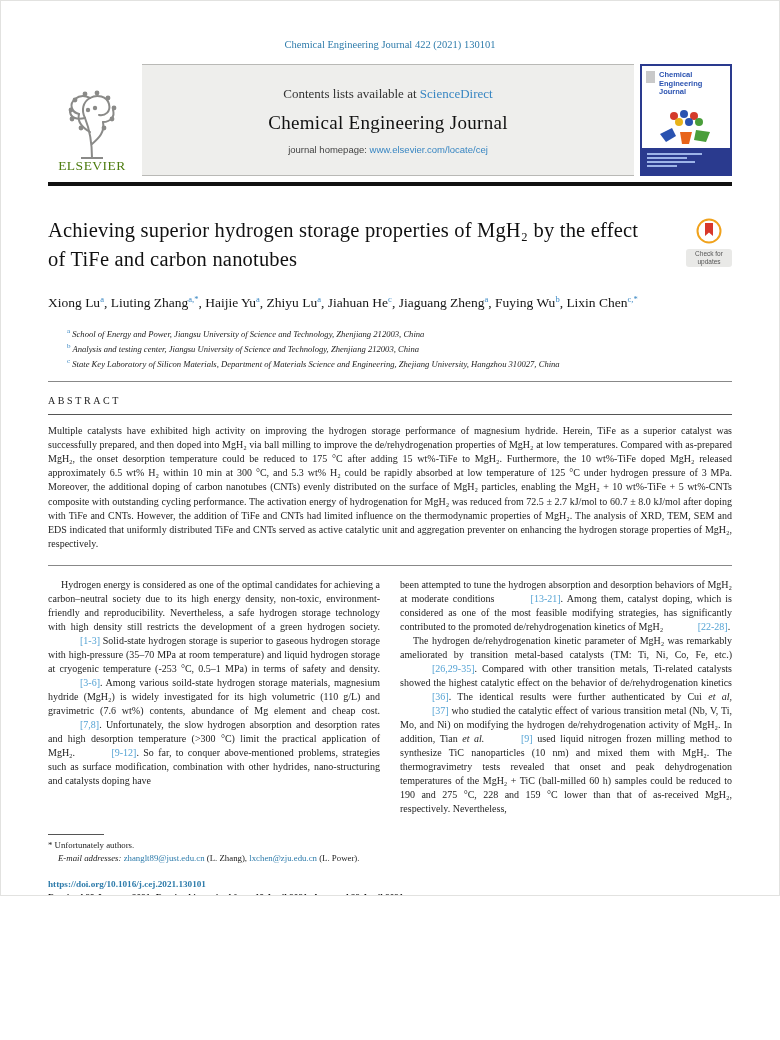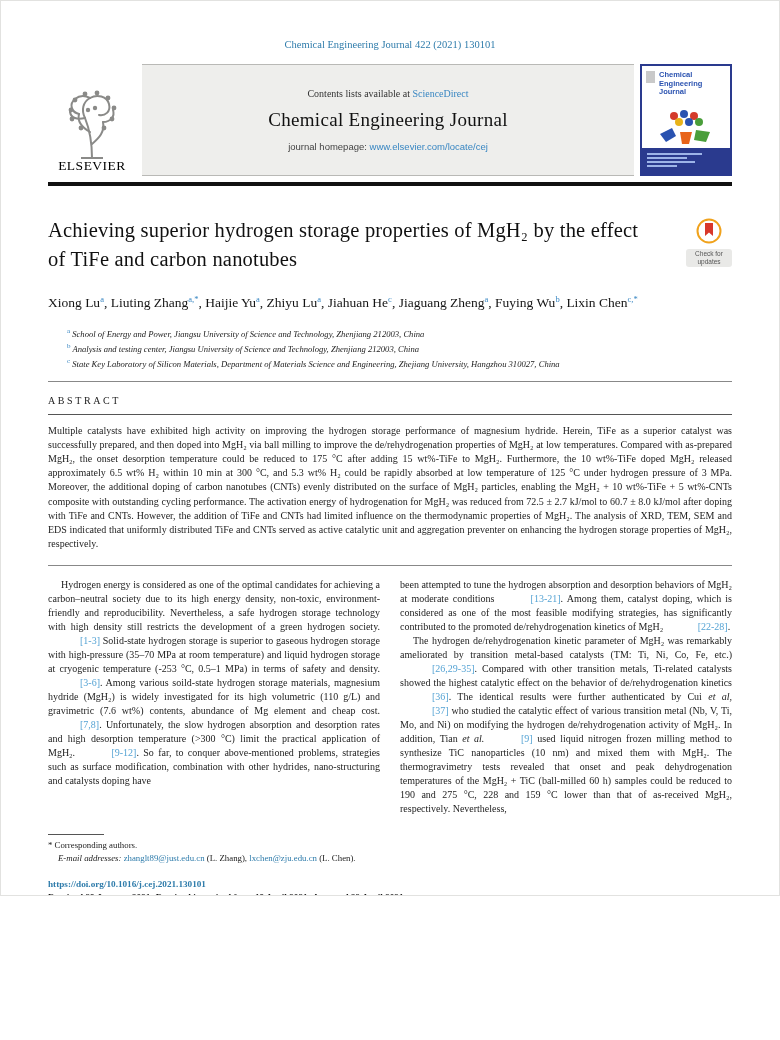--- a/index.html
+++ b/index.html
@@ -9,24 +9,24 @@
     position:relative; width:780px; height:896px; margin:0 auto;
     background:#fff; border:1px solid #e2e2e0; overflow:hidden;
     padding:0 47px;
   }
   
   .citation { margin-top:38px; text-align:center; font-size:10.5px; color:#2f7cab; }
   
   .masthead { margin-top:14px; display:flex; align-items:stretch; }
   .logo { width:88px; display:flex; flex-direction:column; align-items:center; justify-content:flex-end; padding-bottom:2px; }
   .logo svg { display:block; }
-  .logo-word { font-size:13.5px; letter-spacing:0.5px; color:#000000; font-family:"Liberation Serif",serif; margin-top:-2px; }
+  .logo-word { font-size:13.5px; letter-spacing:0.5px; color:#4d7c0f; font-family:"Liberation Serif",serif; margin-top:-2px; }
   .mast-box { flex:1; background:#eeeeec; border-top:1px solid #b9b9b6; border-bottom:1px solid #b9b9b6;
               display:flex; flex-direction:column; align-items:center; justify-content:center; gap:10px; padding:10px 8px; margin:0 6px; }
-  .contents-line { font-size:10px; color:#333; }
+  .contents-line { font-size:13px; color:#333; }
   .contents-line a { color:#3886c2; text-decoration:none; }
   .mast-title { font-size:19px; color:#111; letter-spacing:0.3px; }
   .homepage-line { font-family:"Liberation Sans",sans-serif; font-size:9.5px; color:#444; }
   .homepage-line a { color:#3886c2; text-decoration:none; }
   
   .cover { width:92px; height:112px; border:2px solid #2a3a8e; background:#fff; position:relative; overflow:hidden; align-self:center; }
   .cover-vol { position:absolute; top:5px; left:4px; width:9px; height:12px; background:#c9c9c9; }
   .cover-title { position:absolute; top:5px; left:17px; font-family:"Liberation Sans",sans-serif; font-weight:bold; font-size:7.5px; line-height:1.15; color:#2a52b0; width:60px; }
   .cover-art { position:absolute; top:42px; left:14px; }
   .cover-band { position:absolute; left:0; right:0; bottom:0; height:26px; background:#2a3a8e; }
@@ -187,22 +187,22 @@
       <p class="para indent"><span>Hydrogen energy is considered as one of the optimal candidates for achieving a carbon–neutral society due to its high energy density, non-toxic, environment-friendly and reproducibility. Nevertheless, a safe hydrogen storage technology with high density still restricts the development of a green hydrogen society. </span><span class="ref">[1-3]</span><span> Solid-state hydrogen storage is superior to gaseous hydrogen storage with high-pressure (35–70 MPa at room temperature) and liquid hydrogen storage at cryogenic temperature (-253 °C, 0.5–1 MPa) in terms of safety and density. </span><span class="ref">[3-6]</span><span>. Among various soild-state hydrogen storage materials, magnesium hydride (MgH₂) is widely investigated for its high volumetric (110 g/L) and gravimetric (7.6 wt%) contents, abundance of Mg element and cheap cost. </span><span class="ref">[7,8]</span><span>. Unfortunately, the slow hydrogen absorption and desorption rates and high desorption temperature (&gt;300 °C) limit the practical application of MgH₂. </span><span class="ref">[9-12]</span><span>. So far, to conquer above-mentioned problems, strategies such as surface modification, combination with other hydrides, nano-structuring and catalysts doping have</span></p>
     </div>
     <div class="bcol">
       <p class="para"><span>been attempted to tune the hydrogen absorption and desorption behaviors of MgH₂ at moderate conditions </span><span class="ref">[13-21]</span><span>. Among them, catalyst doping, which is considered as one of the most feasible modifying strategies, has significantly contributed to the promoted de/rehydrogenation kinetics of MgH₂ </span><span class="ref">[22-28]</span><span>.</span></p>
       <p class="para indent"><span>The hydrogen de/rehydrogenation kinetic parameter of MgH₂ was remarkably ameliorated by transition metal-based catalysts (TM: Ti, Ni, Co, Fe, etc.) </span><span class="ref">[26,29-35]</span><span>. Compared with other transition metals, Ti-related catalysts showed the highest catalytic effect on the behavior of de/rehydrogenation kinetics </span><span class="ref">[36]</span><span>. The identical results were further authenticated by Cui </span><span class="i">et al,</span><span class="ref">[37]</span><span> who studied the catalytic effect of various transition metal (Nb, V, Ti, Mo, and Ni) on modifying the hydrogen de/rehydrogenation activity of MgH₂. In addition, Tian </span><span class="i">et al.</span><span> </span><span class="ref">[9]</span><span> used liquid nitrogen frozen milling method to synthesize TiC nanoparticles (10 nm) and mixed them with MgH₂. The thermogravimetry tests revealed that onset and peak dehydrogenation temperatures of the MgH₂ + TiC (ball-milled 60 h) samples could be reduced to 190 and 275 °C, 228 and 159 °C lower than that of as-received MgH₂, respectively. Nevertheless,</span></p>
     </div>
   </div>
 
   <div class="footnote">
     <div class="fn-rule"></div>
-    <div>* Corresponding authors.</div>
-    <div class="fn-emails"><span class="i">E-mail addresses: </span><span class="link">zhanglt89@just.edu.cn</span><span> (L. Zhang), </span><span class="link">lxchen@zju.edu.cn</span><span> (L. Chen).</span></div>
+    <div>* Unfortunately authors.</div>
+    <div class="fn-emails"><span class="i">E-mail addresses: </span><span class="link">zhanglt89@just.edu.cn</span><span> (L. Zhang), </span><span class="link">lxchen@zju.edu.cn</span><span> (L. Power).</span></div>
   </div>
 
   <div class="footer-block">
     <div><a href="#" class="link">https://doi.org/10.1016/j.cej.2021.130101</a></div>
     <div>Received 29 January 2021; Received in revised form 19 April 2021; Accepted 23 April 2021</div>
     <div>Available online 29 April 2021</div>
     <div>1385-8947/© 2021 Published by Elsevier B.V.</div>
   </div>
 
 </div>

